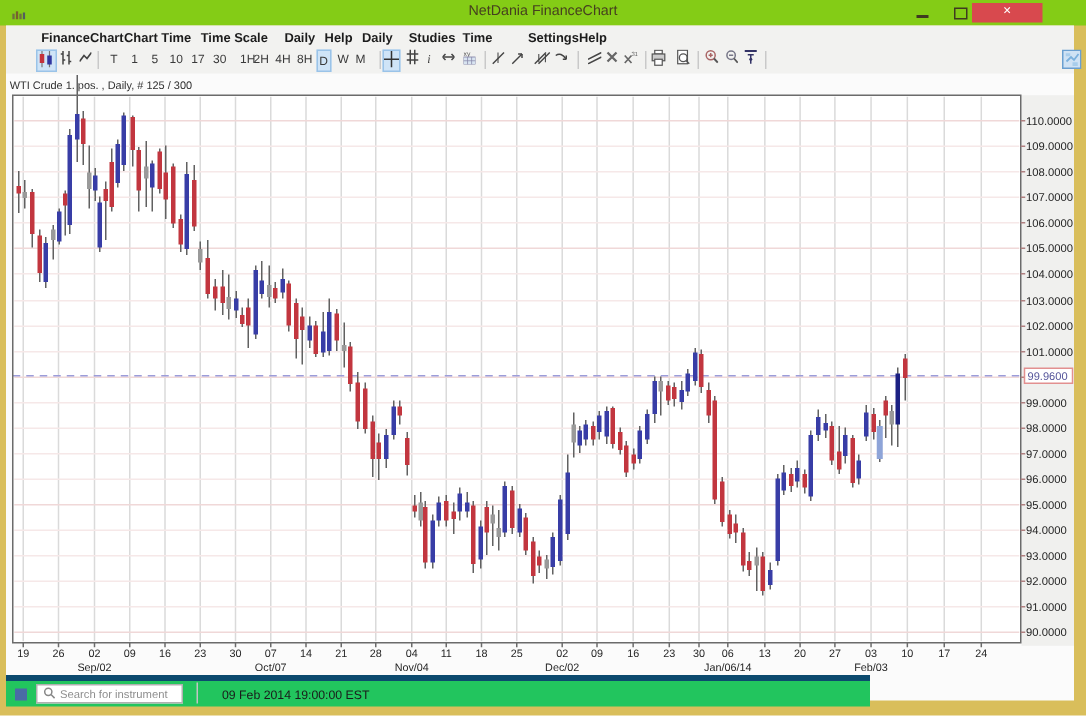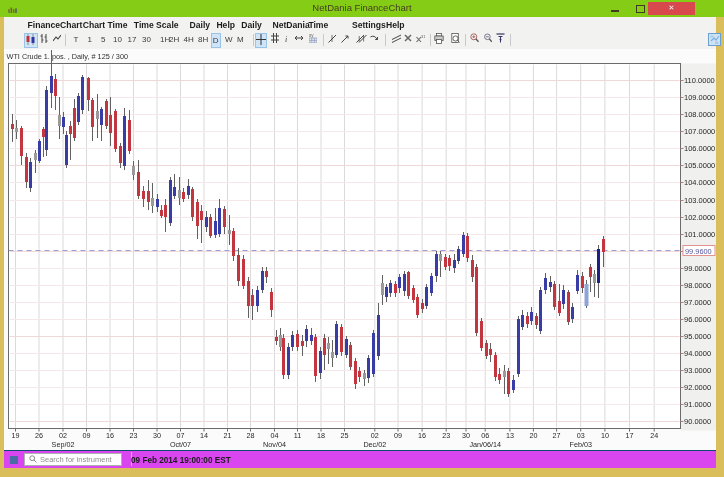--- a/index.html
+++ b/index.html
@@ -9,25 +9,25 @@
 .btn-min{position:absolute;left:611px;top:9.5px;width:8px;height:2px;background:#3f3a20}
 .btn-max{position:absolute;left:636px;top:4.5px;width:7px;height:6px;border:1px solid #3f3a20}
 .btn-close{position:absolute;left:648px;top:2px;width:47px;height:12.5px;background:#d8494e;color:#fff;text-align:center;font-size:7px;line-height:12.5px;font-weight:normal}
 .menubar{position:absolute;left:4px;top:17px;width:712px;height:15px;background:#f2f2f0;font-size:8.6px;font-weight:bold;color:#1c1c1c}
 .menubar span{position:absolute;top:3px}
 .toolbar{position:absolute;left:4px;top:32px;width:712px;height:17px;background:#f2f2f0;font-size:8px;color:#3a3a3a}
 .tbtn{position:absolute;top:0.7px;height:13.3px;line-height:13.3px;text-align:center}
 .tsel{border:1px solid #9ac3e8;background:#cfe4f7}
 .tsep{position:absolute;top:2px;width:1px;height:12px;background:#c9c9c9}
 .chartlabel{position:absolute;left:6.5px;top:52px;font-size:7.3px;color:#303030}
-.statusbar{position:absolute;left:4px;top:450px;width:712px;height:17px;background:#d946ef;border-top:1px solid #0c4a6e}
+.statusbar{position:absolute;left:4px;top:450px;width:576px;height:17px;background:#22c55e;border-top:4px solid #0c4a6e}
 .sqicon{position:absolute;left:6px;top:5px;width:8px;height:8px;background:#4a6ba6}
 .searchbox{position:absolute;left:20px;top:2px;width:96px;height:11px;background:#fff;border:1px solid #b0b0b0;font-size:7.5px;color:#8e8e8e;line-height:11px}
 .sdiv{position:absolute;left:127px;top:1px;width:1px;height:14px;background:#c4c4c4}
-.timestamp{position:absolute;left:127px;top:4.5px;font-size:8.2px;font-weight:bold;color:#1a1a1a}
+.timestamp{position:absolute;left:144px;top:4.5px;font-size:8.2px;font-weight:normal;color:#1a1a1a}
 </style></head>
 <body>
 <div class="win"></div>
 <svg width="724" height="477" viewBox="0 0 724 477" style="position:absolute;left:0;top:0;font-family:'Liberation Sans',sans-serif">
 <rect x="8.5" y="63.5" width="672.0" height="365.0" fill="#ffffff"></rect>
 <rect x="681" y="63.5" width="35" height="367" fill="#f0f0ee"></rect>
 <line x1="15.5" y1="64.5" x2="15.5" y2="427.5" stroke="#dadada" stroke-width="1"></line>
 <line x1="39.0" y1="64.5" x2="39.0" y2="427.5" stroke="#dadada" stroke-width="1"></line>
 <line x1="63.0" y1="64.5" x2="63.0" y2="427.5" stroke="#dadada" stroke-width="1"></line>
 <line x1="86.5" y1="64.5" x2="86.5" y2="427.5" stroke="#dadada" stroke-width="1"></line>
@@ -463,21 +463,21 @@
  <div class="btn-max"></div>
  <div class="btn-close">✕</div>
 </div>
 <div class="menubar">
  <span style="left:23.5px">FinanceChart</span>
  <span style="left:78.7px">Chart Time</span>
  <span style="left:129.8px">Time Scale</span>
  <span style="left:185.6px">Daily</span>
  <span style="left:212.4px">Help</span>
  <span style="left:237.3px">Daily</span>
- <span style="left:268.5px">NetDania</span>
+ <span style="left:268.5px">Studies</span>
  <span style="left:304.4px">Time</span>
  <span style="left:348px">Settings</span>
  <span style="left:382px">Help</span>
 </div>
 <div class="toolbar">
  <span class="tbtn tsel" style="left:20px;width:11.5px"><svg width="11" height="11" viewBox="0 0 11 11">
         <line x1="3" y1="0" x2="3" y2="11" stroke="#777" stroke-width="0.8"></line>
         <rect x="1.5" y="2" width="3" height="6" fill="#c4333c"></rect>
         <line x1="8" y1="0" x2="8" y2="11" stroke="#777" stroke-width="0.8"></line>
         <rect x="6.5" y="3" width="3" height="6" fill="#3136a0"></rect>

